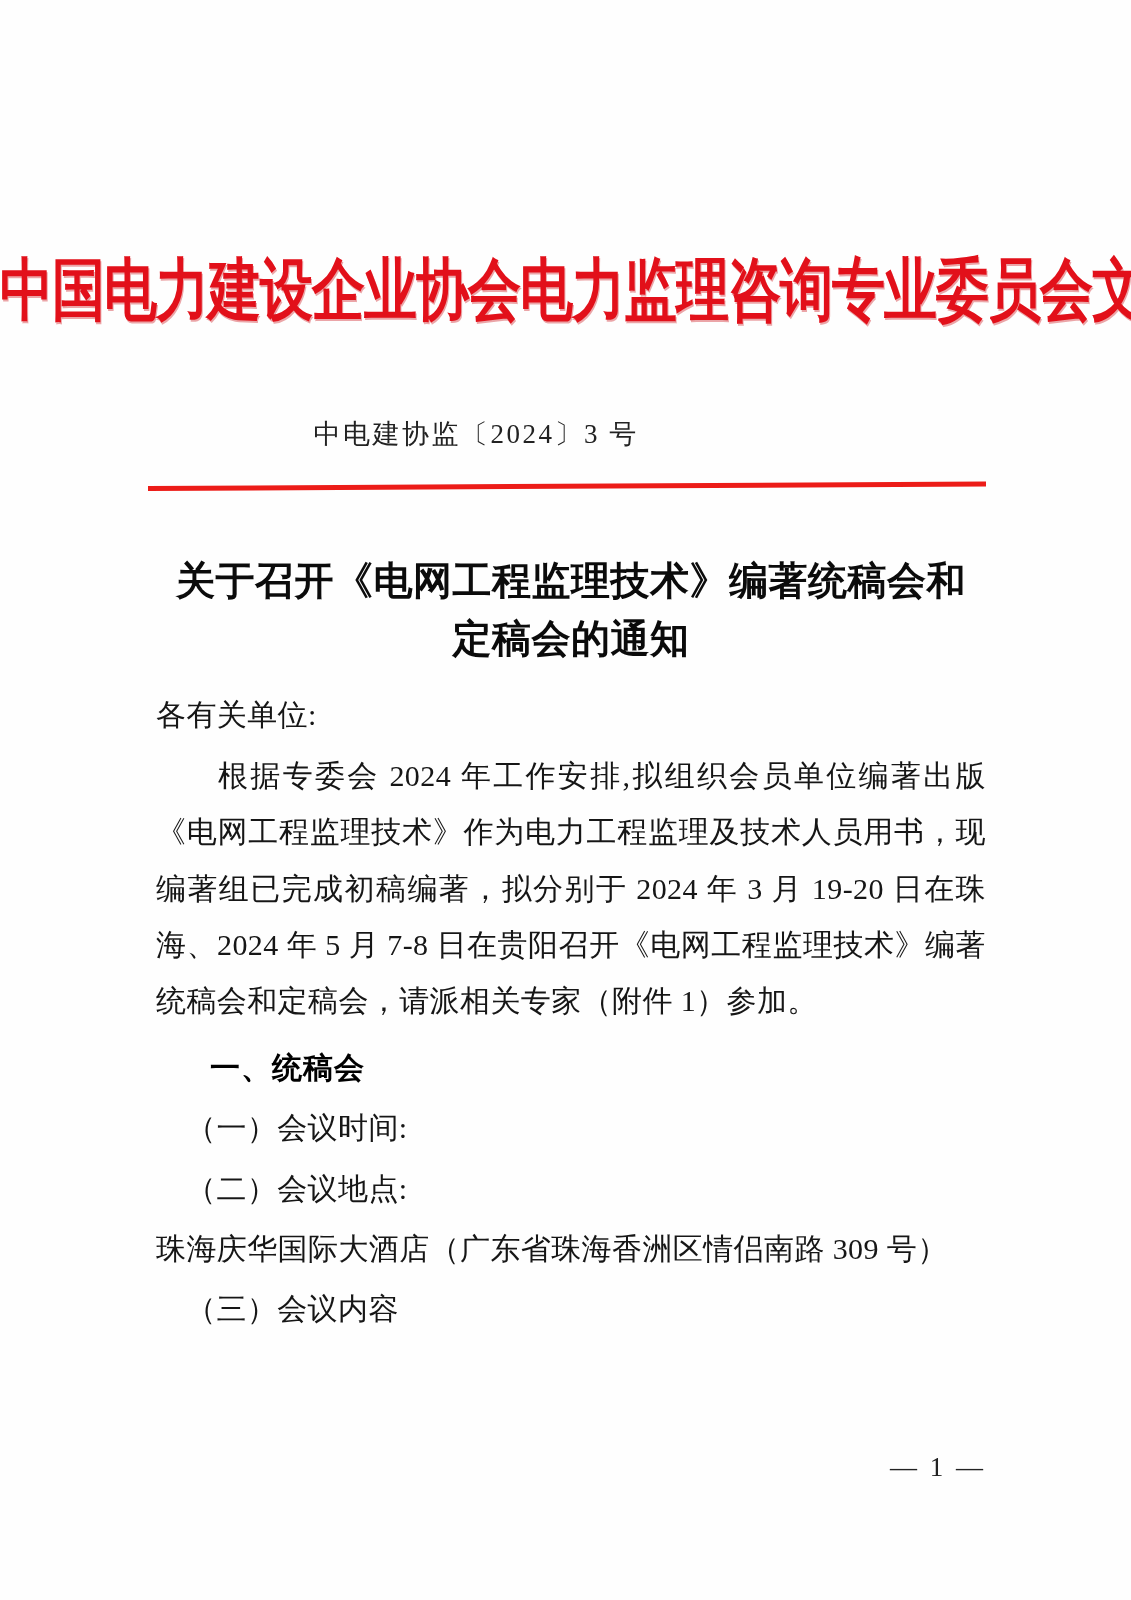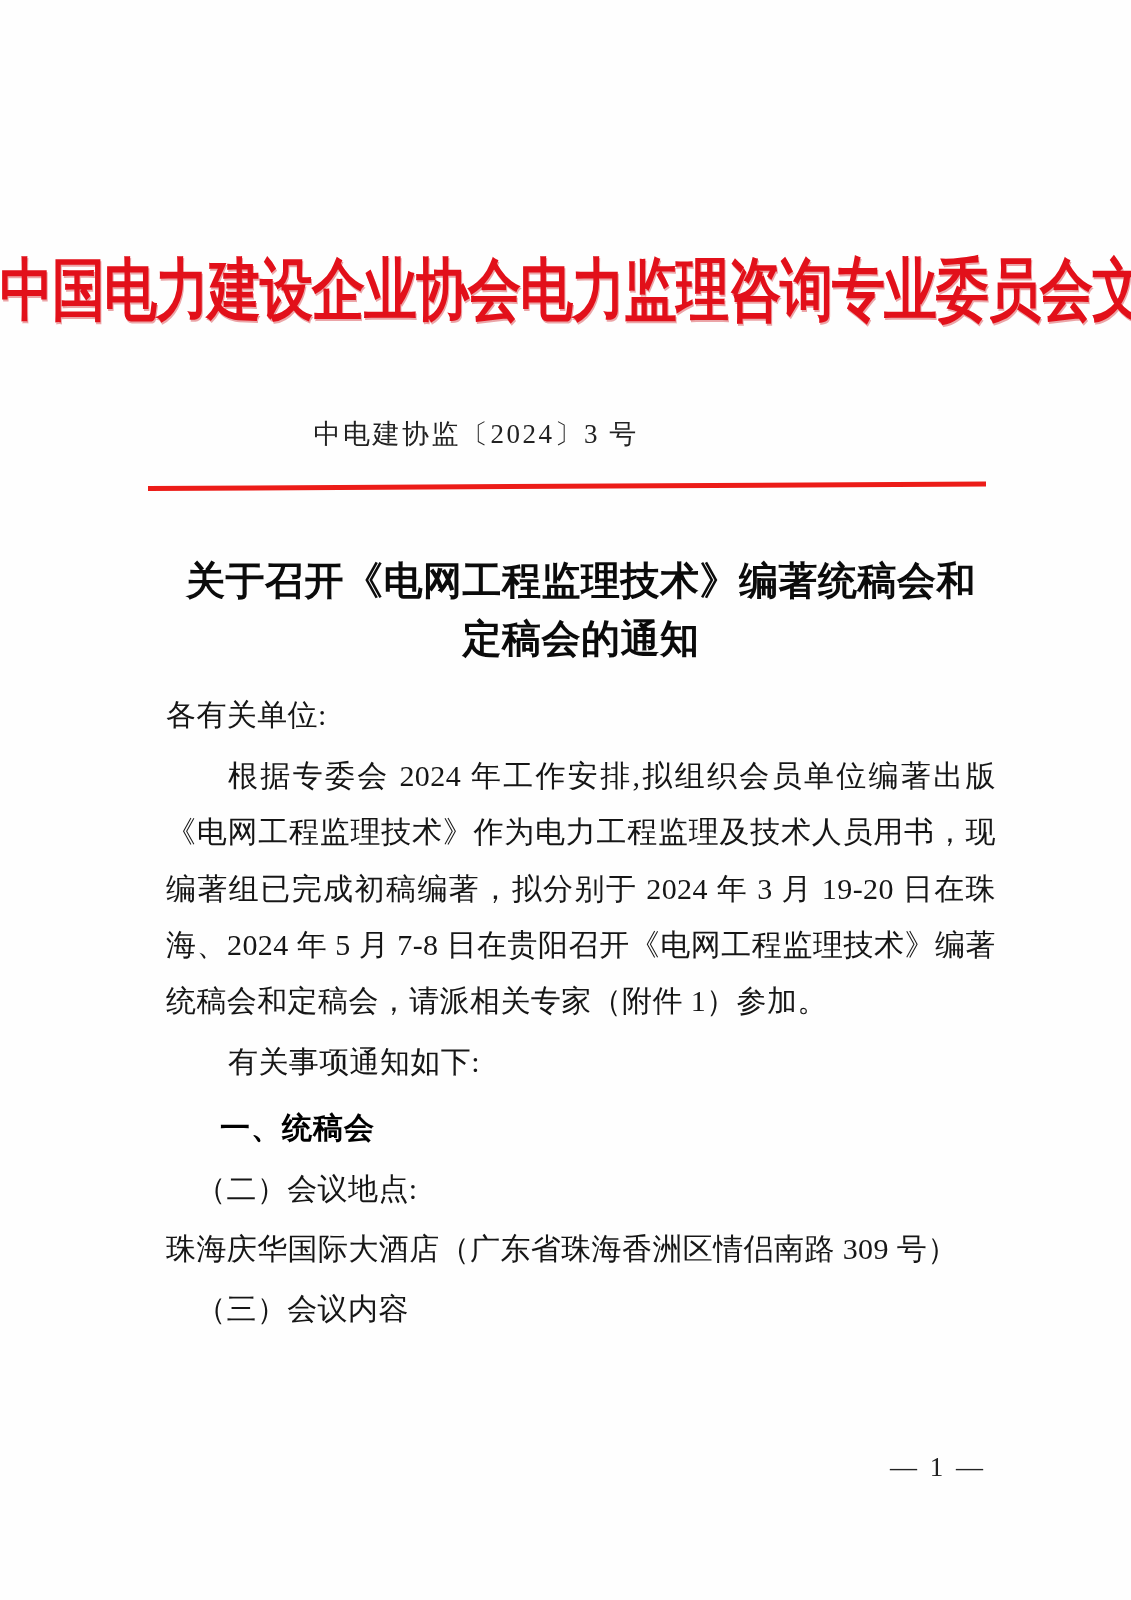--- a/index.html
+++ b/index.html
@@ -63,21 +63,21 @@
     width: 838px;
     height: 5px;
     background: #ec1c18;
     transform: rotate(-0.30deg);
     transform-origin: left center;
   }
 
   
   .content {
     position: absolute;
-    left: 162px;
+    left: 152px;
     top: 552px;
     width: 838px;
   }
 
   .doc-title {
     font-family: "Liberation Serif", "DejaVu Serif", serif;
     font-weight: bold;
     font-size: 39px;
     line-height: 1.48;
     text-align: center;
@@ -142,26 +142,26 @@
 
     <h1 class="doc-title">
       <span>关于召开《电网工程监理技术》编著统稿会和</span>
       <span class="l2">定稿会的通知</span>
     </h1>
 
     <p class="para flush">各有关单位:</p>
 
     <p class="para indent2">根据专委会 2024 年工作安排,拟组织会员单位编著出版《电网工程监理技术》作为电力工程监理及技术人员用书，现编著组已完成初稿编著，拟分别于 2024 年 3 月 19-20 日在珠海、2024 年 5 月 7-8 日在贵阳召开《电网工程监理技术》编著统稿会和定稿会，请派相关专家（附件 1）参加。</p>
 
-    <p class="para indent2">有关事项通知如下:</p>
 
     <div class="spacer-sm"></div>
 
     <p class="section-head">一、统稿会</p>
 
+    <p class="para indent1">（一）会议时间:</p>
 
 
     <p class="para indent1">（二）会议地点:</p>
 
     <p class="para flush">珠海庆华国际大酒店（广东省珠海香洲区情侣南路 309 号）</p>
 
     <p class="para indent1">（三）会议内容</p>
 
   </div>
 

